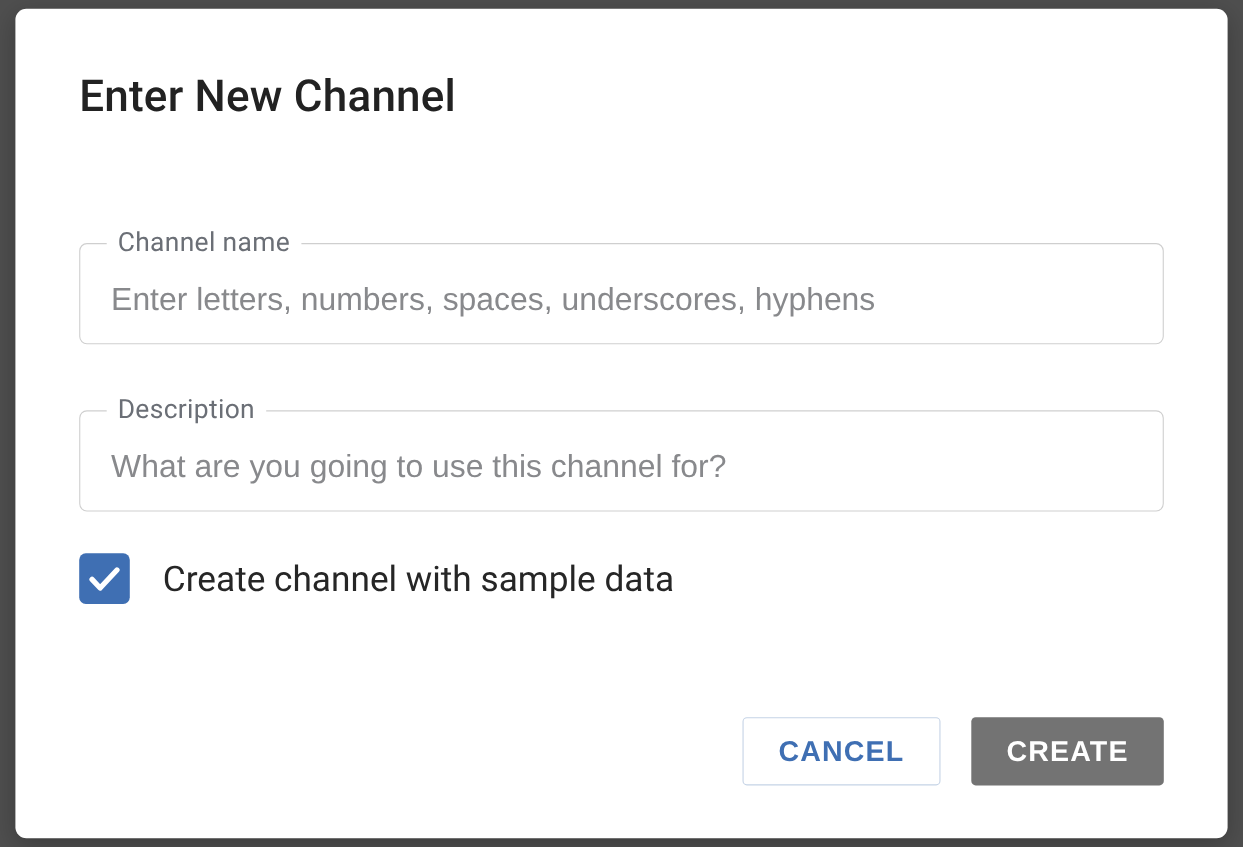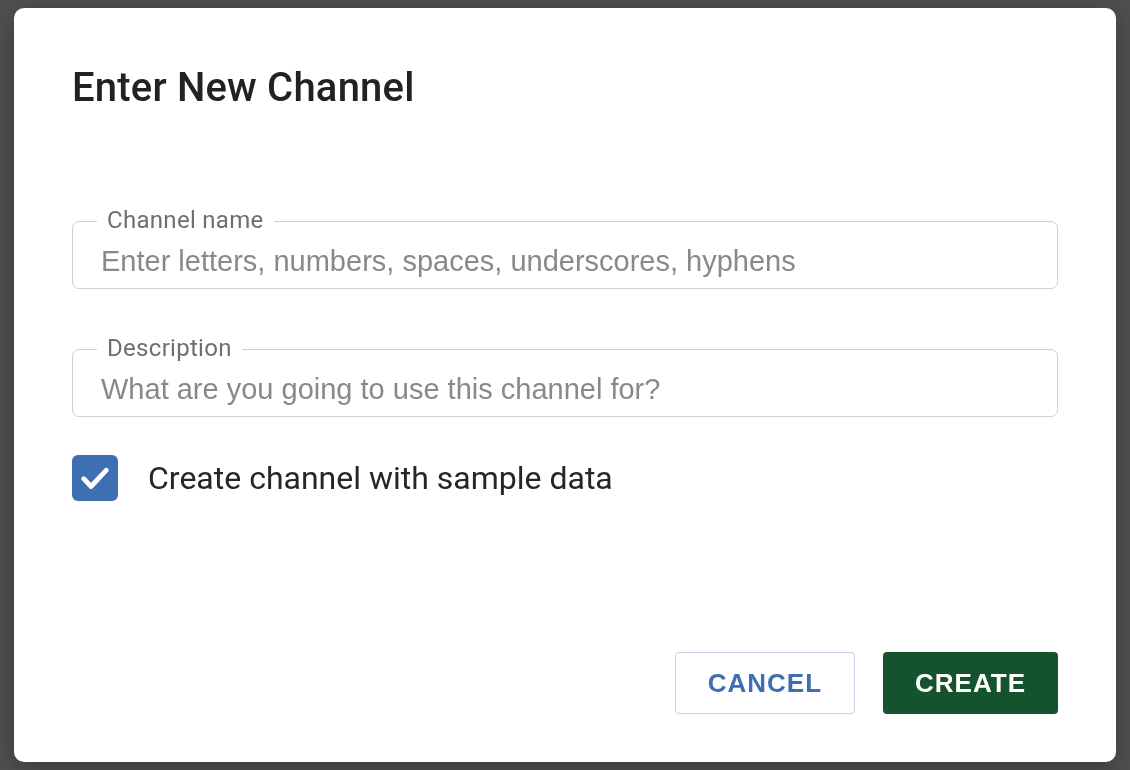--- a/index.html
+++ b/index.html
@@ -34,21 +34,21 @@
       font-weight: 500;
       color: #222222;
       letter-spacing: 0.2px;
     }
     .gap1 { height: 110px; }
     .field {
       position: relative;
       border: 1px solid #cfcfcf;
       border-radius: 7px;
       width: 100%;
-      height: 68px;
+      height: 92px;
       margin-bottom: 60px;
     }
     .field.description { margin-bottom: 38px; }
     .field-label {
       position: absolute;
       top: -16px;
       left: 24px;
       background: #ffffff;
       padding: 0 10px;
       font-size: 24px;
@@ -109,21 +109,21 @@
       display: flex;
       align-items: center;
       justify-content: center;
     }
     .btn-cancel {
       background: #ffffff;
       color: #3f6fb3;
       border: 1.5px solid #c5d3e6;
     }
     .btn-create {
-      background: #14532d;
+      background: #737373;
       color: #ffffff;
       border: none;
     }
   </style>
 </head>
 <body>
 
 <div class="modal-backdrop"></div>
 
 <div class="modal">

